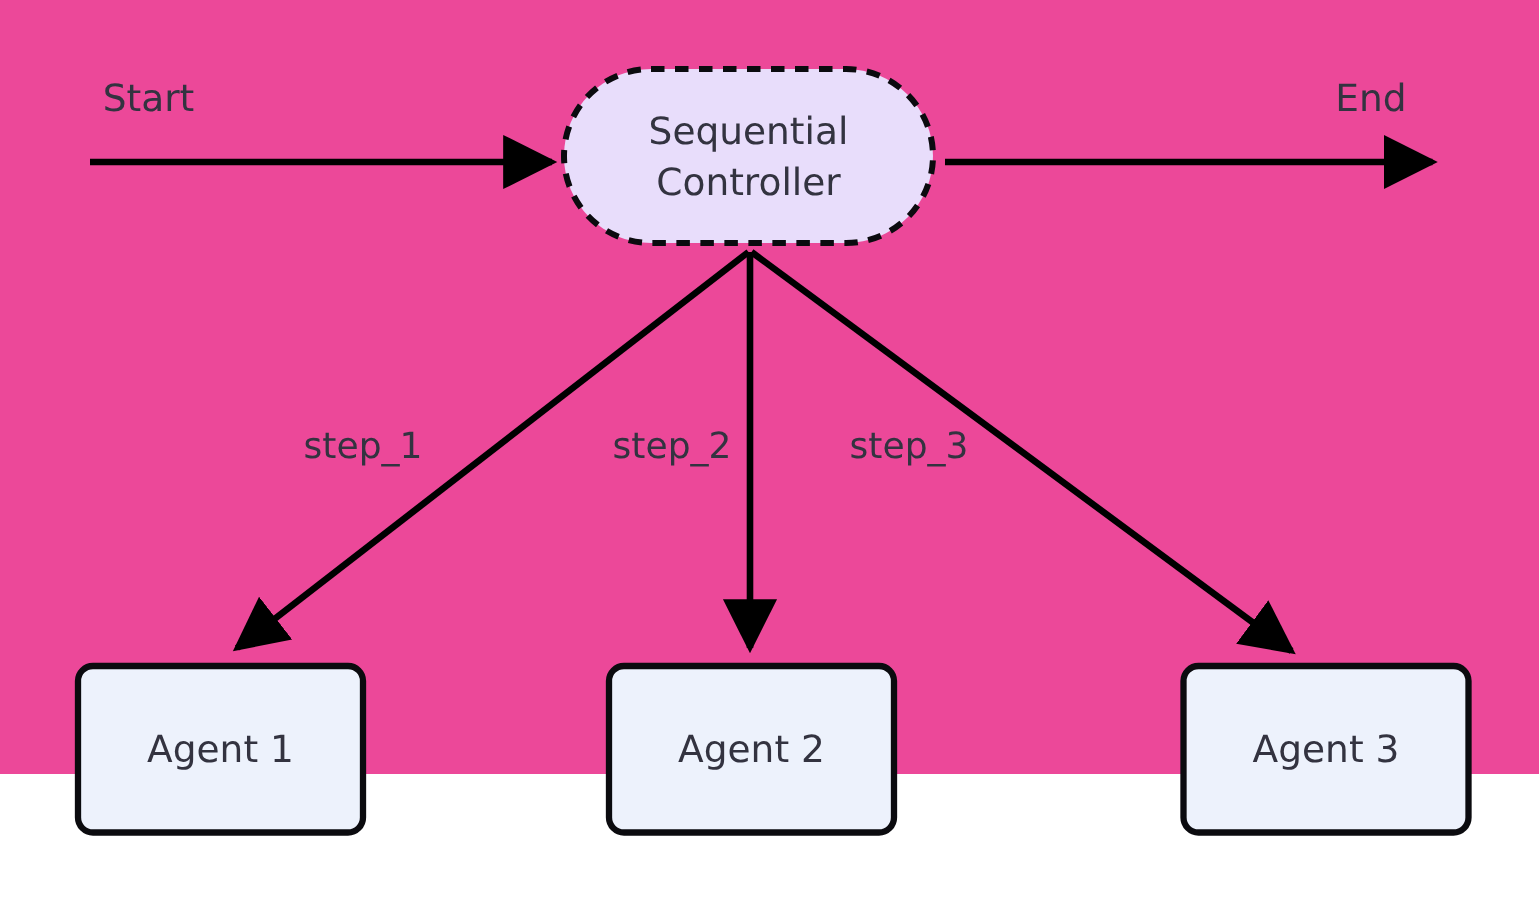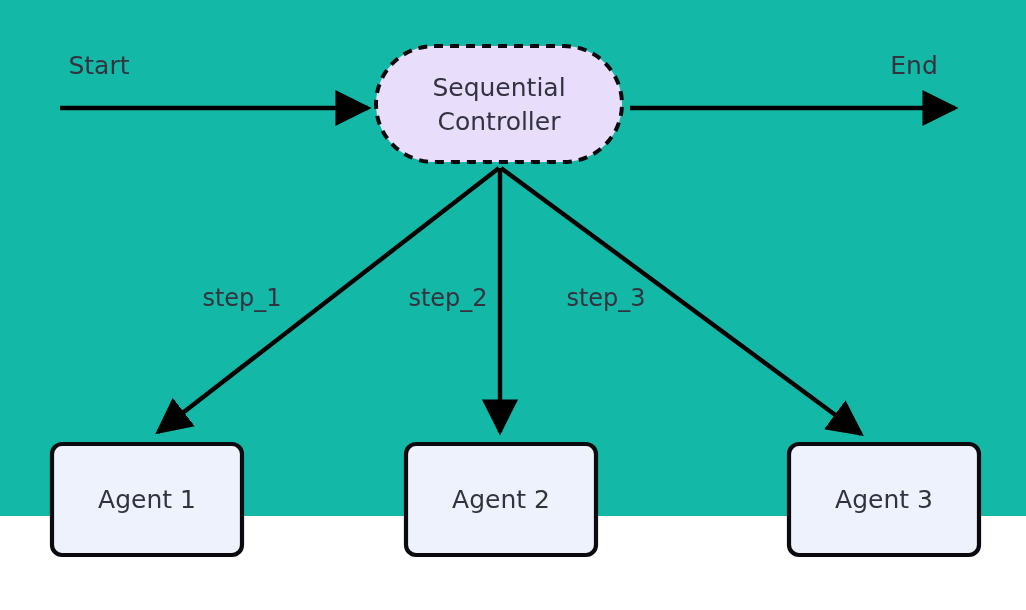--- a/index.html
+++ b/index.html
@@ -11,21 +11,21 @@
   body {
     width: 1026px;
     height: 610px;
     overflow: hidden;
     font-family: "DejaVu Sans", "Liberation Sans", sans-serif;
   }
   #diagram-root {
     position: relative;
     width: 1026px;
     height: 516px;
-    background: #14b8a6;
+    background: #ec4899;
     text-decoration: underline;
   }
   #diagram-svg {
     position: absolute;
     left: 0;
     top: 0;
     width: 1026px;
     height: 610px;
   }
   .node-label,

